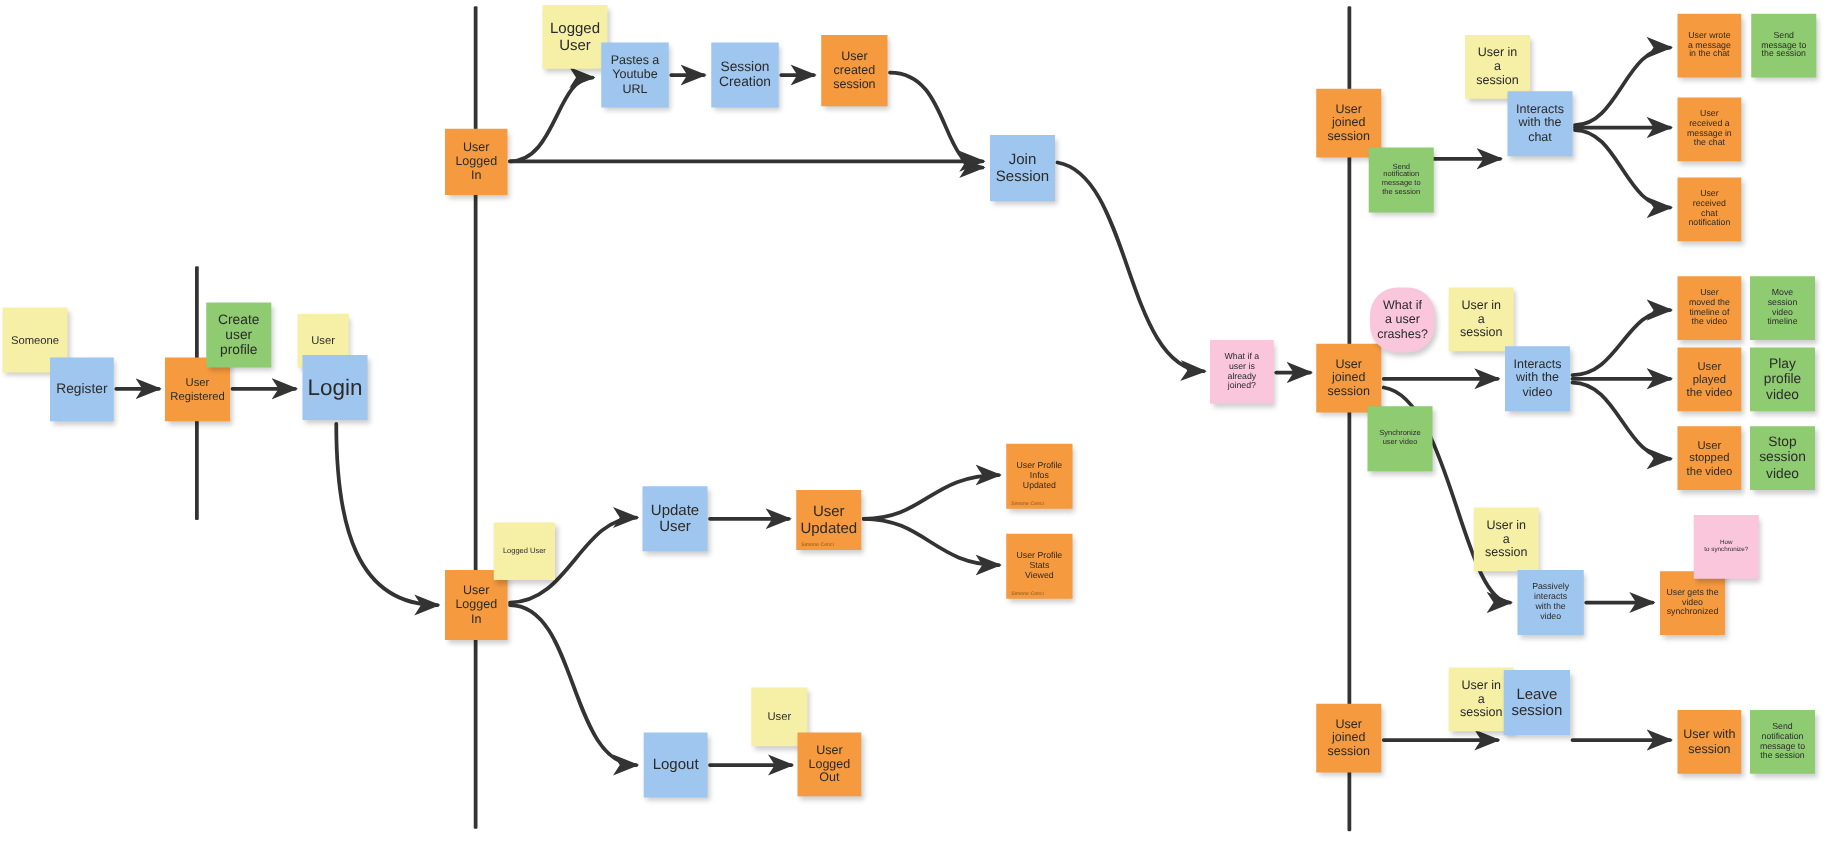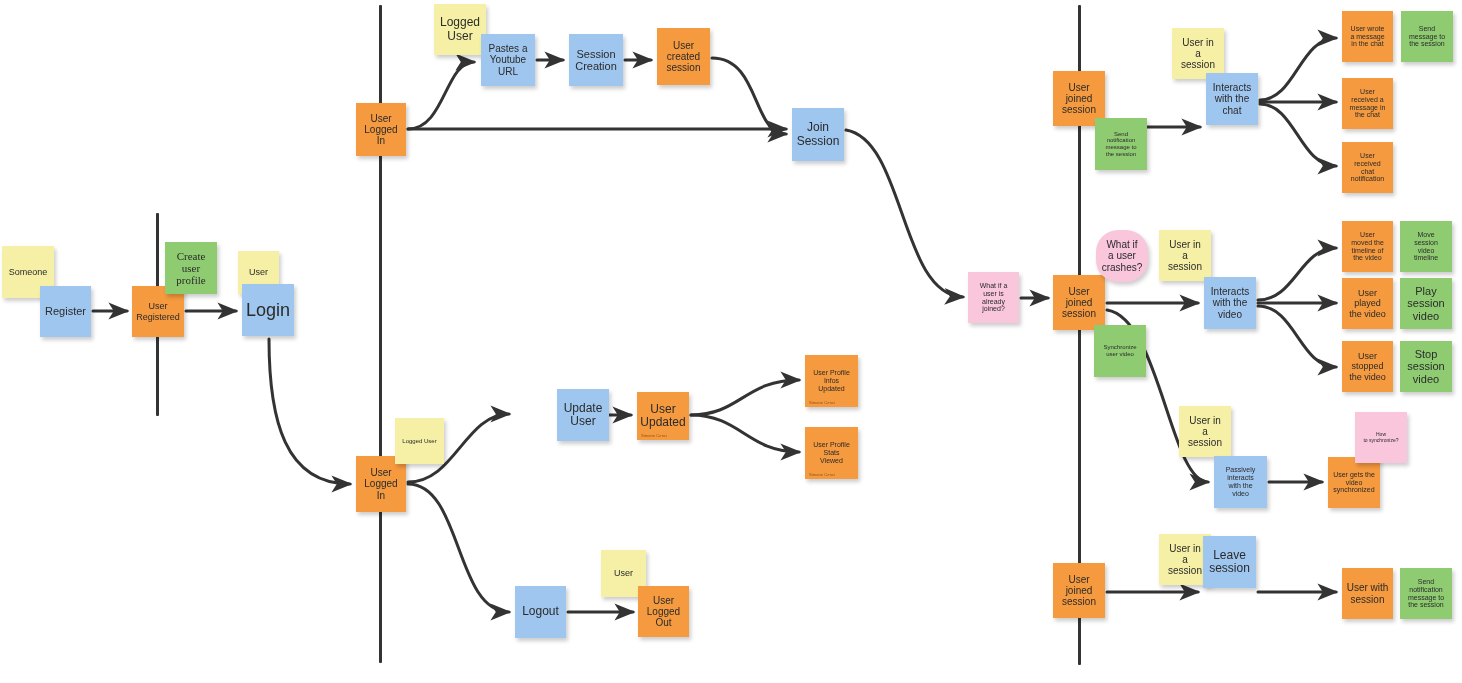--- a/index.html
+++ b/index.html
@@ -64,21 +64,21 @@
   <div id="lane-layer">
       <div class="vline" style="left: 156px; top: 213px; height: 203px;"></div>
       <div class="vline" style="left: 379px; top: 5px; height: 658px;"></div>
       <div class="vline" style="left: 1078px; top: 5px; height: 660px;"></div>
     </div>
   <div id="note-layer">
       <div class="note yellow" style="left: 2px; top: 246px; width: 52px; height: 52px; font-size: 9px; background: rgb(246, 240, 166);"><span>Someone</span></div>
       <div class="note blue" style="left: 40px; top: 286px; width: 51px; height: 51px; font-size: 11px; background: rgb(159, 198, 239);"><span>Register</span></div>
       <div class="note orange" style="left: 132px; top: 286px; width: 52px; height: 51px; font-size: 9px; background: rgb(245, 154, 62);"><span>User
 Registered</span></div>
-      <div class="note green" style="left: 165px; top: 242px; width: 52px; height: 52px; font-size: 11px; background: rgb(143, 204, 113); font-family: Liberation Serif, serif;"><span>Create
+      <div class="note green" style="left: 165px; top: 242px; width: 52px; height: 52px; font-size: 11px; background: rgb(143, 204, 113);"><span>Create
 user
 profile</span></div>
       <div class="note yellow" style="left: 238px; top: 251px; width: 41px; height: 43px; font-size: 9px; background: rgb(246, 240, 166);"><span>User</span></div>
       <div class="note blue" style="left: 242px; top: 284px; width: 52px; height: 52px; font-size: 18px; background: rgb(159, 198, 239);"><span>Login</span></div>
       <div class="note orange" style="left: 356px; top: 103px; width: 50px; height: 53px; font-size: 10px; background: rgb(245, 154, 62);"><span>User
 Logged
 In</span></div>
       <div class="note yellow" style="left: 434px; top: 4px; width: 52px; height: 51px; font-size: 12px; background: rgb(246, 240, 166);"><span>Logged
 User</span></div>
       <div class="note blue" style="left: 481px; top: 34px; width: 54px; height: 52px; font-size: 10px; background: rgb(159, 198, 239);"><span>Pastes a
@@ -92,21 +92,21 @@
       <div class="note blue" style="left: 792px; top: 108px; width: 52px; height: 53px; font-size: 12px; background: rgb(159, 198, 239);"><span>Join
 Session</span></div>
       <div class="note pink" style="left: 968px; top: 272px; width: 51px; height: 51px; font-size: 7px; background: rgb(249, 198, 220);"><span>What if a
 user is
 already
 joined?</span></div>
       <div class="note orange" style="left: 356px; top: 456px; width: 50px; height: 56px; font-size: 10px; background: rgb(245, 154, 62);"><span>User
 Logged
 In</span></div>
       <div class="note yellow" style="left: 395px; top: 418px; width: 49px; height: 46px; font-size: 6px; background: rgb(246, 240, 166);"><span>Logged User</span></div>
-      <div class="note blue" style="left: 514px; top: 389px; width: 52px; height: 52px; font-size: 12px; background: rgb(159, 198, 239); margin-left: 43px;"><span>Update
+      <div class="note blue" style="left: 514px; top: 389px; width: 52px; height: 52px; font-size: 12px; background: rgb(159, 198, 239);"><span>Update
 User</span></div>
       <div class="note orange" style="left: 637px; top: 392px; width: 52px; height: 48px; font-size: 12px; background: rgb(245, 154, 62);"><span>User
 Updated</span><span class="sub">Simone Cenci</span></div>
       <div class="note orange" style="left: 805px; top: 355px; width: 53px; height: 52px; font-size: 7px; background: rgb(245, 154, 62);"><span>User Profile
 Infos
 Updated</span><span class="sub">Simone Cenci</span></div>
       <div class="note orange" style="left: 805px; top: 427px; width: 53px; height: 52px; font-size: 7px; background: rgb(245, 154, 62);"><span>User Profile
 Stats
 Viewed</span><span class="sub">Simone Cenci</span></div>
       <div class="note blue" style="left: 515px; top: 586px; width: 51px; height: 52px; font-size: 12px; background: rgb(159, 198, 239);"><span>Logout</span></div>
@@ -160,21 +160,21 @@
 timeline of
 the video</span></div>
       <div class="note green" style="left: 1400px; top: 221px; width: 52px; height: 51px; font-size: 7px; background: rgb(143, 204, 113);"><span>Move
 session
 video
 timeline</span></div>
       <div class="note orange" style="left: 1342px; top: 278px; width: 51px; height: 51px; font-size: 9px; background: rgb(245, 154, 62);"><span>User
 played
 the video</span></div>
       <div class="note green" style="left: 1400px; top: 278px; width: 52px; height: 51px; font-size: 11px; background: rgb(143, 204, 113);"><span>Play
-session
+profile
 video</span></div>
       <div class="note orange" style="left: 1342px; top: 341px; width: 51px; height: 51px; font-size: 9px; background: rgb(245, 154, 62);"><span>User
 stopped
 the video</span></div>
       <div class="note green" style="left: 1400px; top: 341px; width: 52px; height: 51px; font-size: 11px; background: rgb(143, 204, 113);"><span>Stop
 session
 video</span></div>
       <div class="note yellow" style="left: 1179px; top: 406px; width: 52px; height: 51px; font-size: 10px; background: rgb(246, 240, 166);"><span>User in
 a
 session</span></div>

